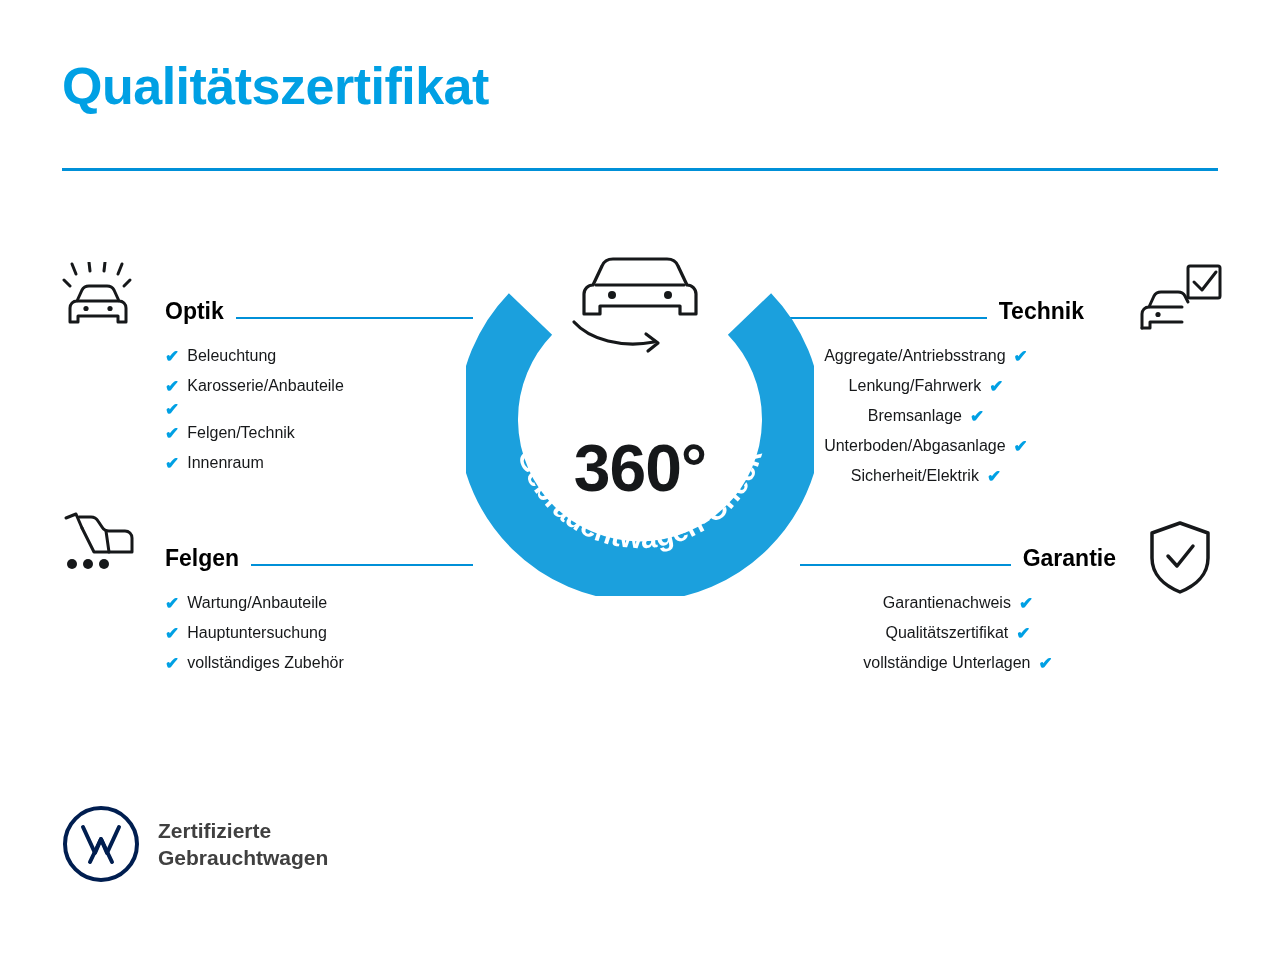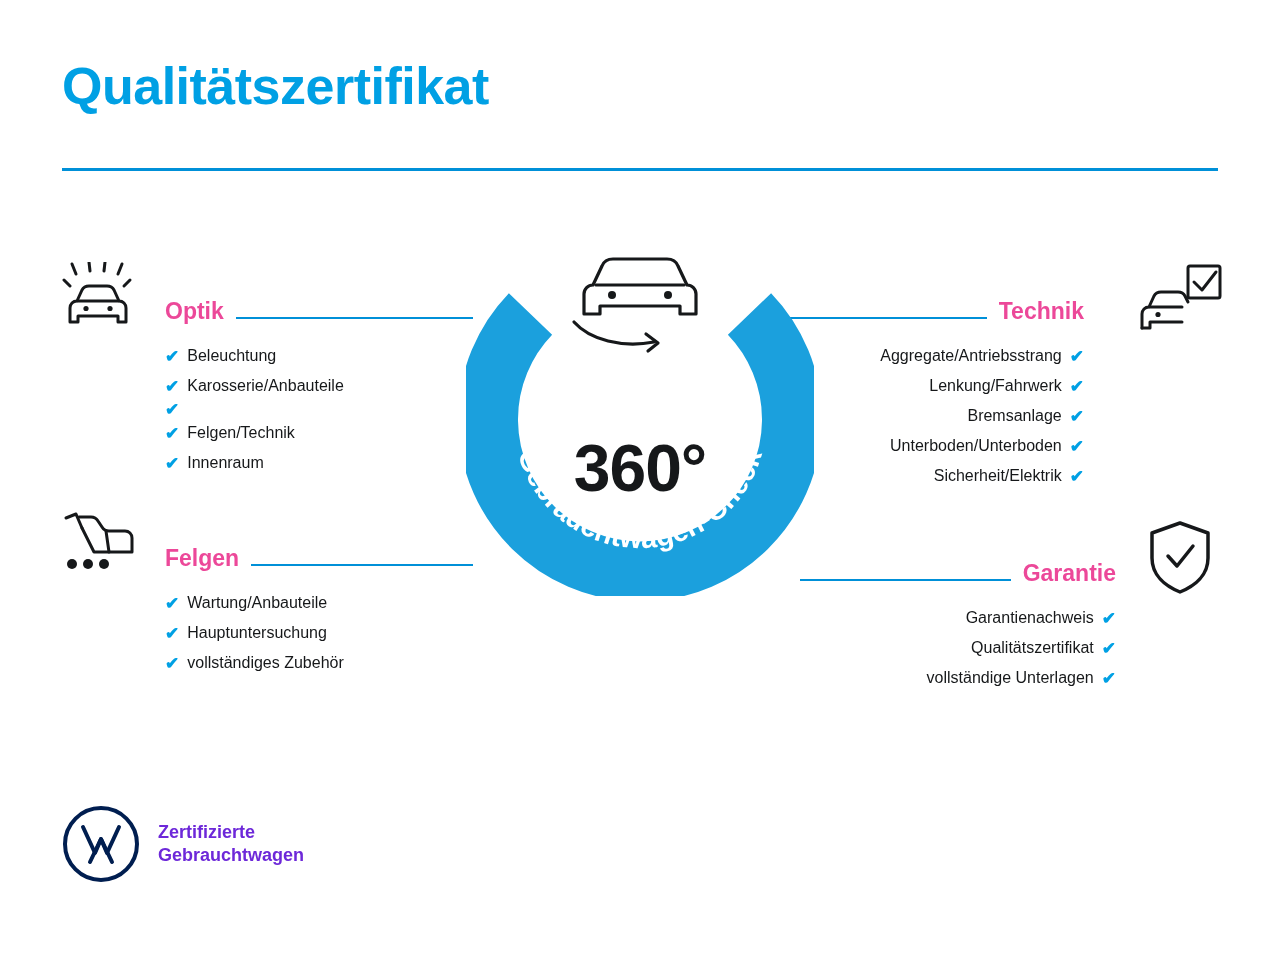--- a/index.html
+++ b/index.html
@@ -46,21 +46,21 @@
     position: absolute;
   }
   .section-head {
     display: flex;
     align-items: flex-end;
     gap: 12px;
   }
   .section-title {
     font-size: 23px;
     font-weight: bold;
-    color: #ec4899;
+    color: #000000;
     white-space: nowrap;
     line-height: 1;
     padding-bottom: 4px;
   }
   .section-rule {
     flex: 1;
     height: 2px;
     background: #0090D8;
     margin-bottom: 8px;
   }
@@ -84,27 +84,27 @@
     font-weight: bold;
     line-height: 1;
   }
 
   
   .left .section-head { flex-direction: row; }
   .left ul.items { padding-left: 0; }
 
   
   .right .section-head { flex-direction: row; }
-  .right ul.items li { justify-content: flex-end; }
+  .right ul.items li { justify-content: center; }
 
   
   #sec-optik   { left: 165px; top: 300px; width: 308px; }
   #sec-wartung { left: 165px; top: 547px; width: 308px; }
   #sec-technik { left: 768px; top: 300px; width: 316px; }
-  #sec-garantie{ left: 800px; top: 562px; width: 316px; }
+  #sec-garantie{ left: 800px; top: 547px; width: 316px; }
 
   
   .icon-box {
     position: absolute;
   }
   #icon-optik   { left: 62px;  top: 262px; }
   #icon-wartung { left: 62px;  top: 512px; }
   #icon-technik { left: 1138px; top: 262px; }
   #icon-garantie{ left: 1148px; top: 520px; }
 
@@ -136,23 +136,23 @@
   
   #footer {
     position: absolute;
     left: 62px;
     top: 805px;
     display: flex;
     align-items: center;
     gap: 18px;
   }
   #footer-text {
-    font-size: 18px;
-    font-weight: bold;
-    color: #6d28d9;
+    font-size: 21px;
+    font-weight: bold;
+    color: #404040;
     line-height: 1.3;
     white-space: pre-line;
   }
 </style>
 </head>
 <body>
 
 <div class="page">
 
   <div class="title">Qualitätszertifikat</div>
@@ -273,21 +273,21 @@
         </li>
       <li>
           <span>Lenkung/Fahrwerk</span>
           <span class="check">✔</span>
         </li>
       <li>
           <span>Bremsanlage</span>
           <span class="check">✔</span>
         </li>
       <li>
-          <span>Unterboden/Unterboden</span>
+          <span>Unterboden/Abgasanlage</span>
           <span class="check">✔</span>
         </li>
       <li>
           <span>Sicherheit/Elektrik</span>
           <span class="check">✔</span>
         </li>
     </ul>
   </div>
 
   <div class="section right" id="sec-garantie">

